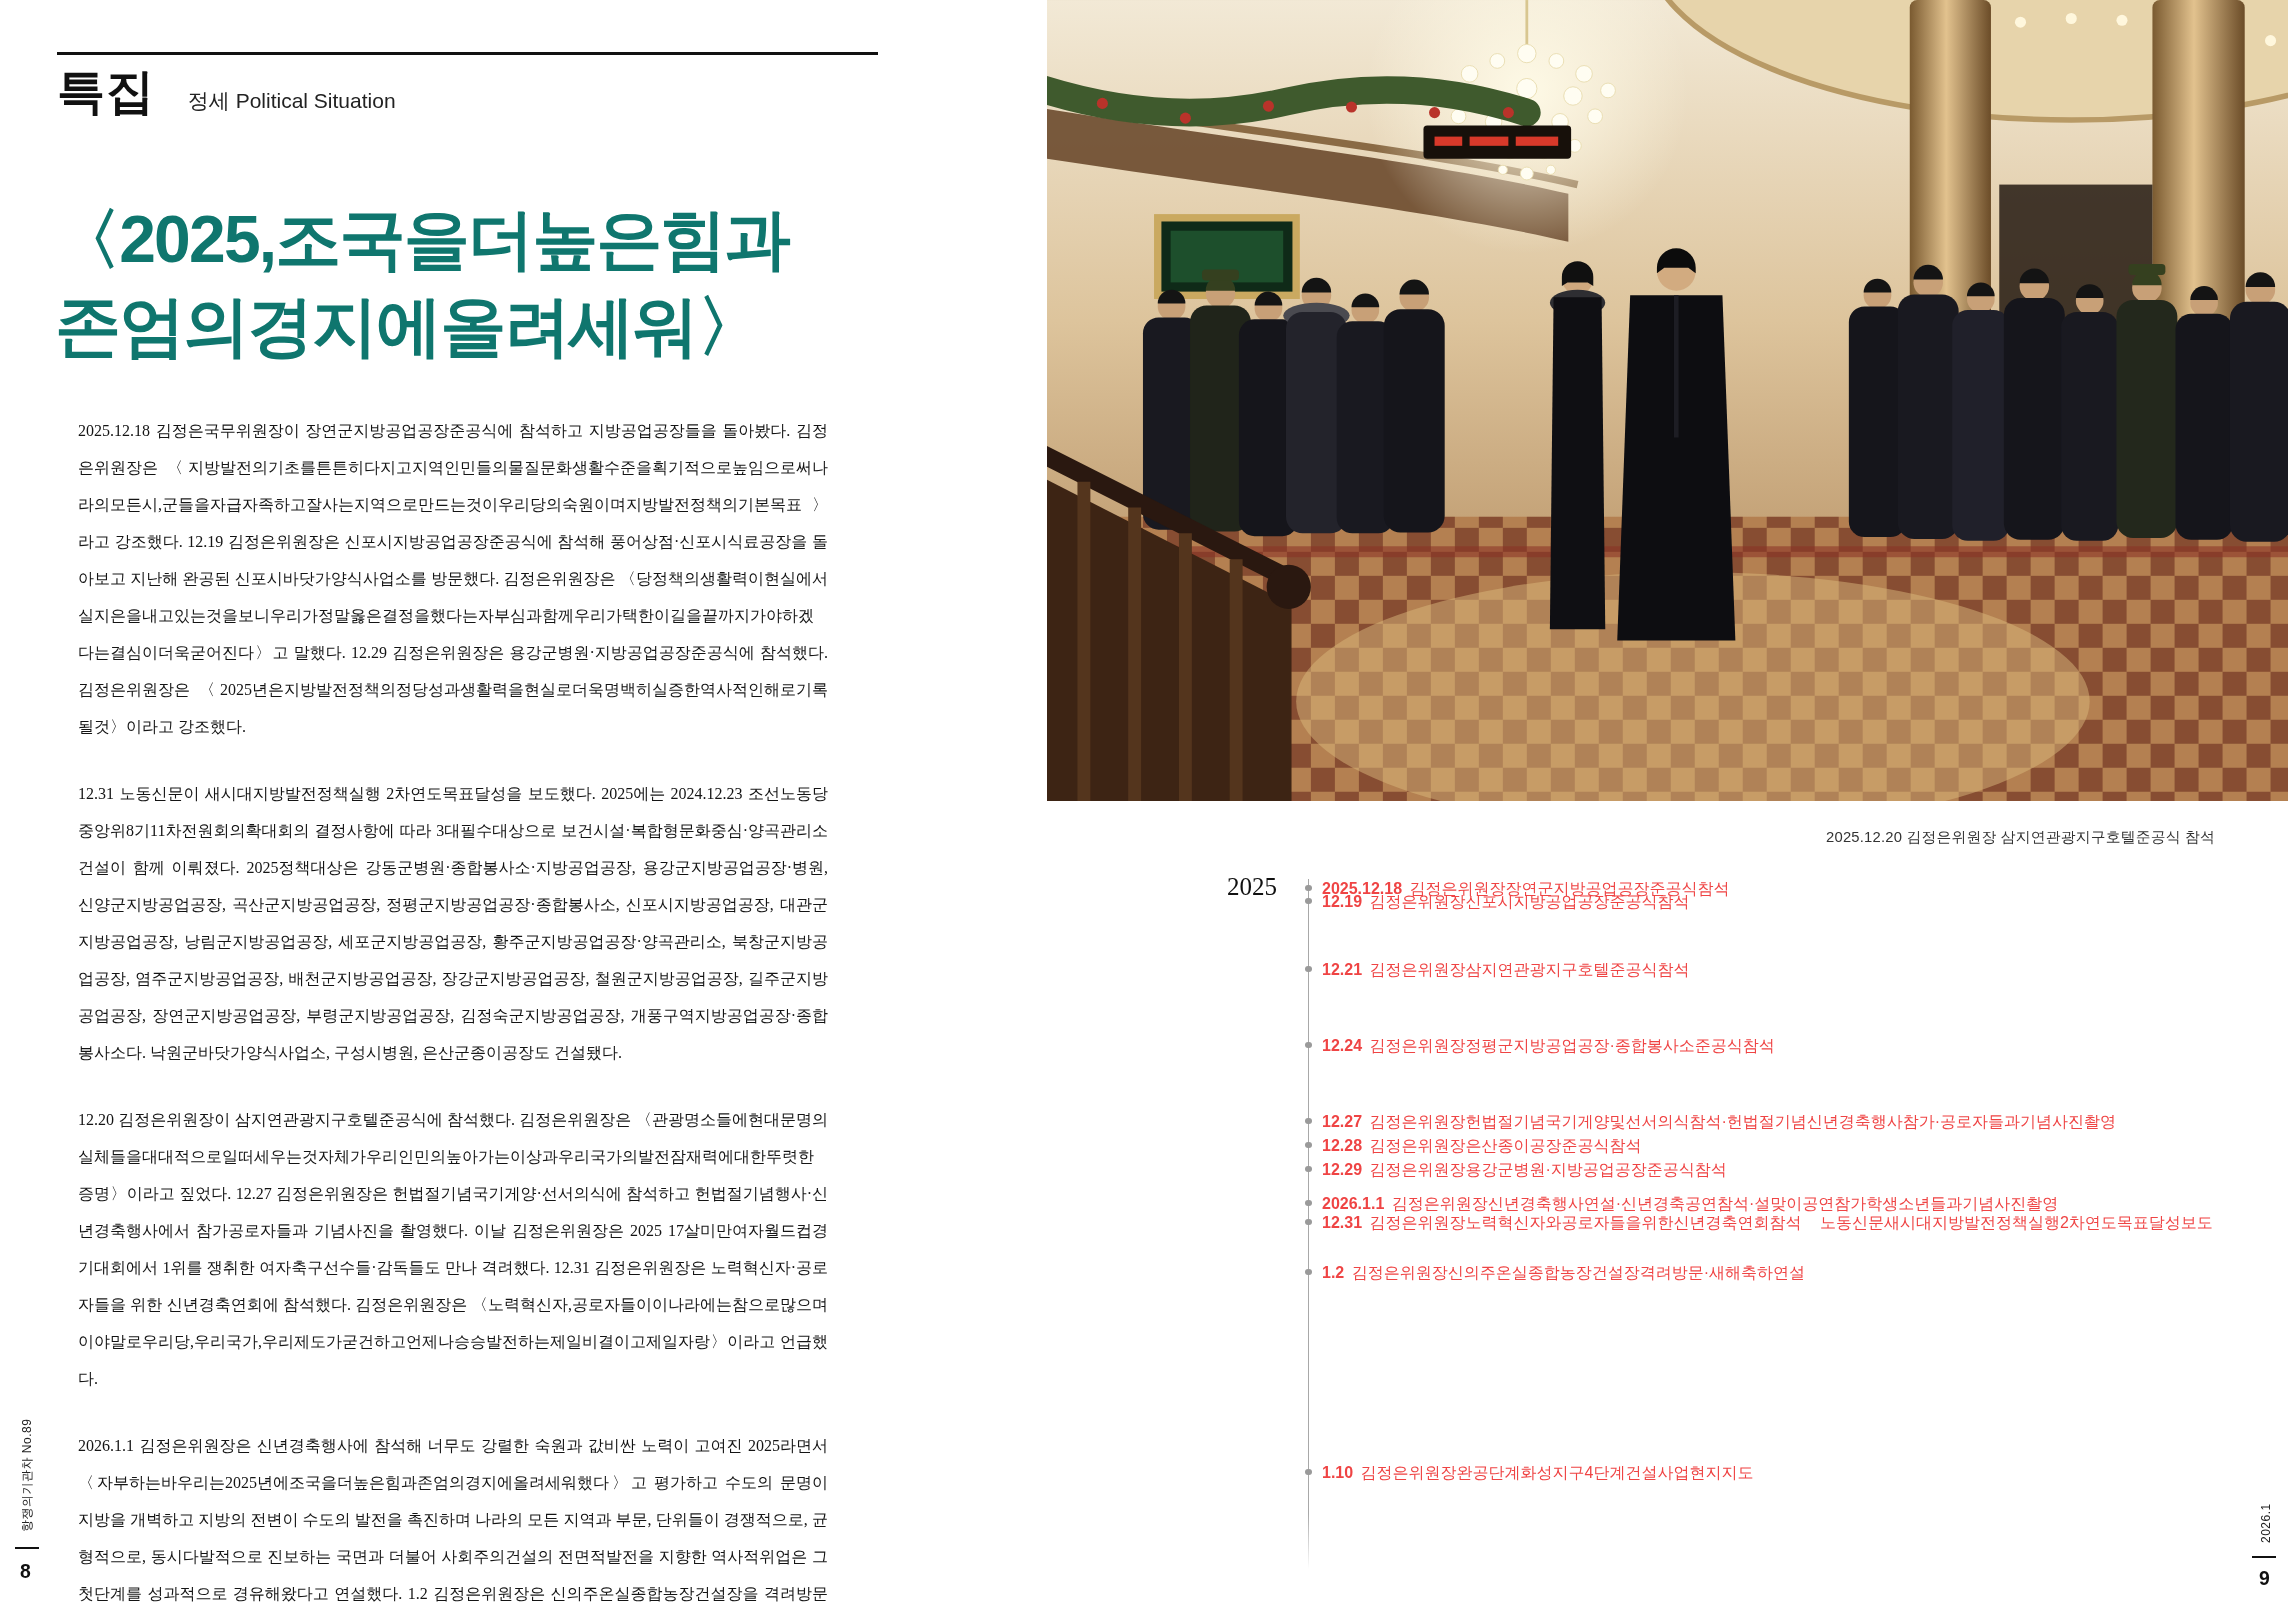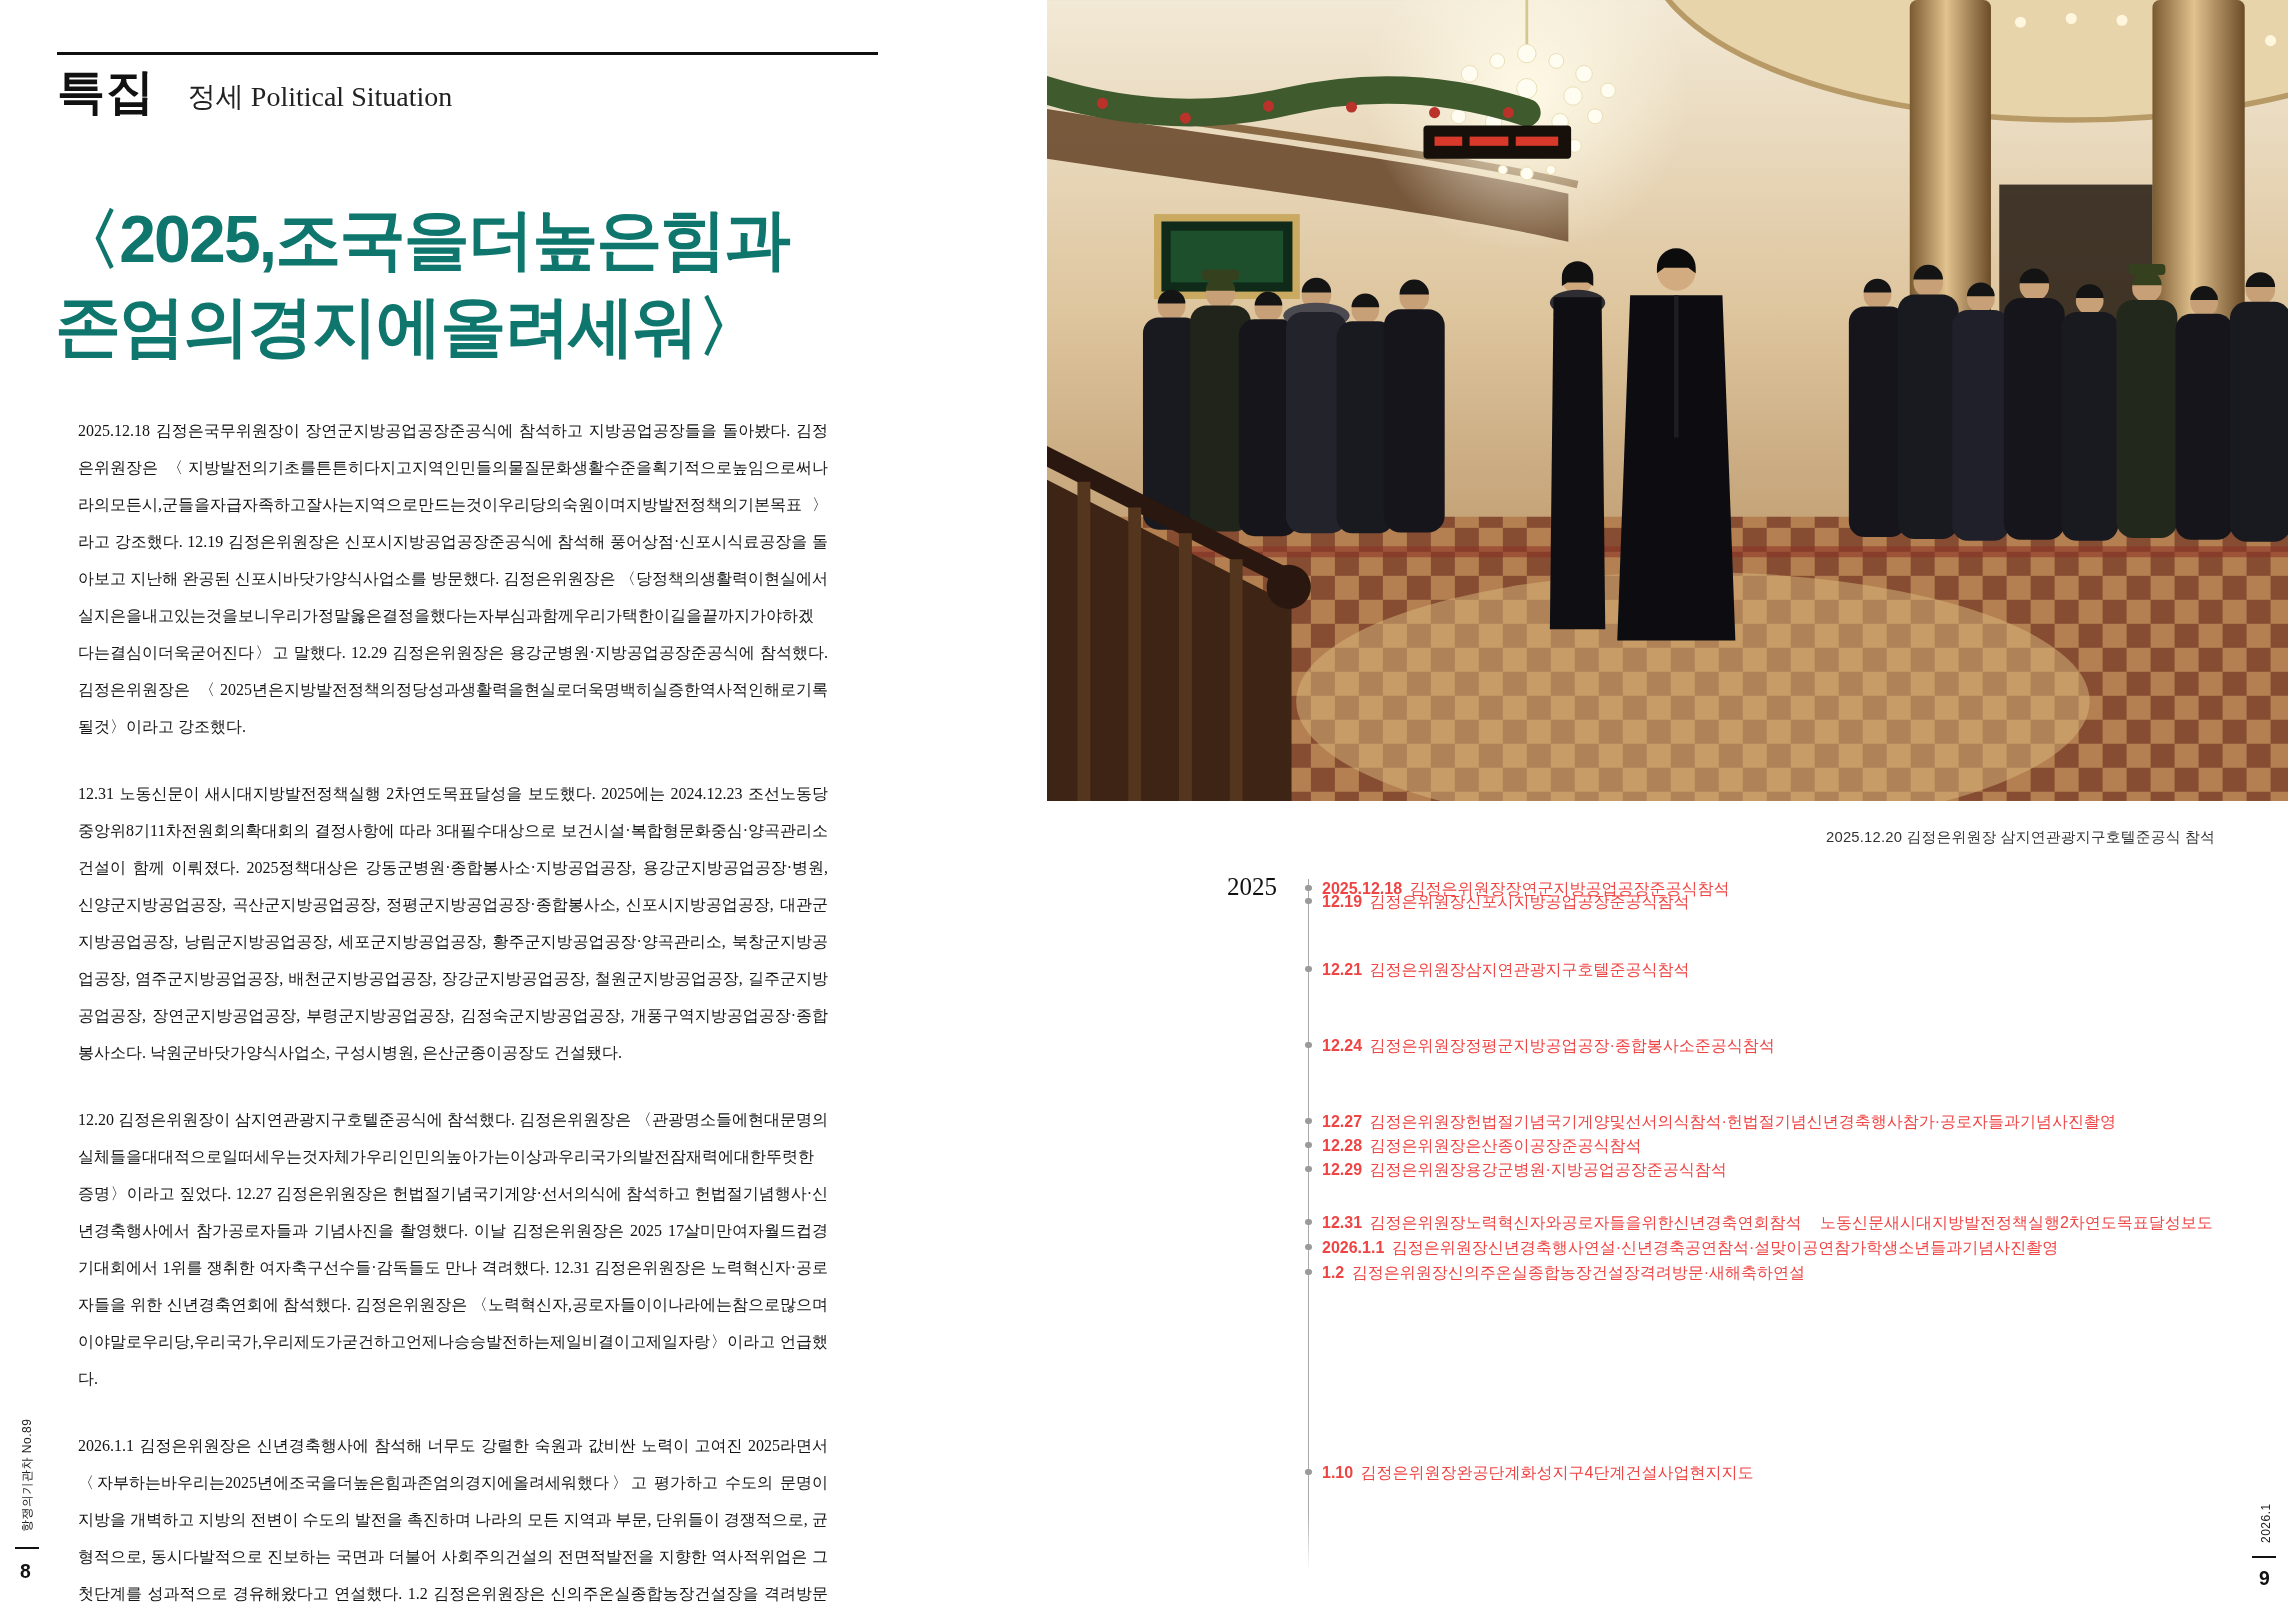--- a/index.html
+++ b/index.html
@@ -4,21 +4,21 @@
 <style>
   html,body{margin:0;padding:0;background:#e9e9e9;}
   .spread{
     position:relative;width:2289px;height:1618px;background:#ffffff;
     font-family:"Liberation Serif", serif;color:#111;overflow:hidden;
   }
   
   .top-rule{position:absolute;left:57px;top:52px;width:821px;height:2.8px;background:#111;}
   .section-head{position:absolute;left:57px;top:68px;display:flex;align-items:flex-end;gap:33px;}
   .section-label{font-family:"Liberation Serif",serif;font-size:48px;font-weight:700;line-height:1;letter-spacing:0.9px;}
-  .section-sublabel{font-family:Liberation Serif, serif;font-size:28px;line-height:1;padding-bottom:4.6px;color:#222;}
+  .section-sublabel{font-family:Liberation Sans, sans-serif;font-size:21px;line-height:1;padding-bottom:4.6px;color:#222;}
   .headline{
     position:absolute;left:55px;top:196px;width:923px;
     font-family:"Liberation Sans",sans-serif;font-weight:800;
     font-size:66px;line-height:87px;letter-spacing:-1.8px;color:#0f766e;white-space:nowrap;
   }
   .article{position:absolute;left:78px;top:412px;width:750px;
     font-size:16px;line-height:37px;text-align:justify;color:#141414;}
   .article p{margin:0 0 30px 0;word-break:normal;}
   .spine-vert{position:absolute;font-family:"Liberation Sans",sans-serif;font-size:12px;letter-spacing:0.5px;color:#222;
     transform:rotate(-90deg);transform-origin:left top;white-space:nowrap;}
@@ -299,21 +299,21 @@
   </div>
   <div class="tl-entry" style="top:1136px">
     <span class="tl-date">12.28</span><span class="tl-text">김정은위원장은산종이공장준공식참석</span>
   </div>
   <div class="tl-entry" style="top:1160px">
     <span class="tl-date">12.29</span><span class="tl-text">김정은위원장용강군병원·지방공업공장준공식참석</span>
   </div>
   <div class="tl-entry" style="top:1213px">
     <span class="tl-date">12.31</span><span class="tl-text">김정은위원장노력혁신자와공로자들을위한신년경축연회참석</span><span class="tl-text tl-text2">노동신문새시대지방발전정책실행2차연도목표달성보도</span>
   </div>
-  <div class="tl-entry" style="top:1238px">
+  <div class="tl-entry" style="top:1194px">
     <span class="tl-date">2026.1.1</span><span class="tl-text">김정은위원장신년경축행사연설·신년경축공연참석·설맞이공연참가학생소년들과기념사진촬영</span>
   </div>
   <div class="tl-entry" style="top:1263px">
     <span class="tl-date">1.2</span><span class="tl-text">김정은위원장신의주온실종합농장건설장격려방문·새해축하연설</span>
   </div>
   <div class="tl-entry" style="top:1463px">
     <span class="tl-date">1.10</span><span class="tl-text">김정은위원장완공단계화성지구4단계건설사업현지지도</span>
   </div>
 
   <div class="spine-vert" style="left:2259px;top:1543px;">2026.1</div>

